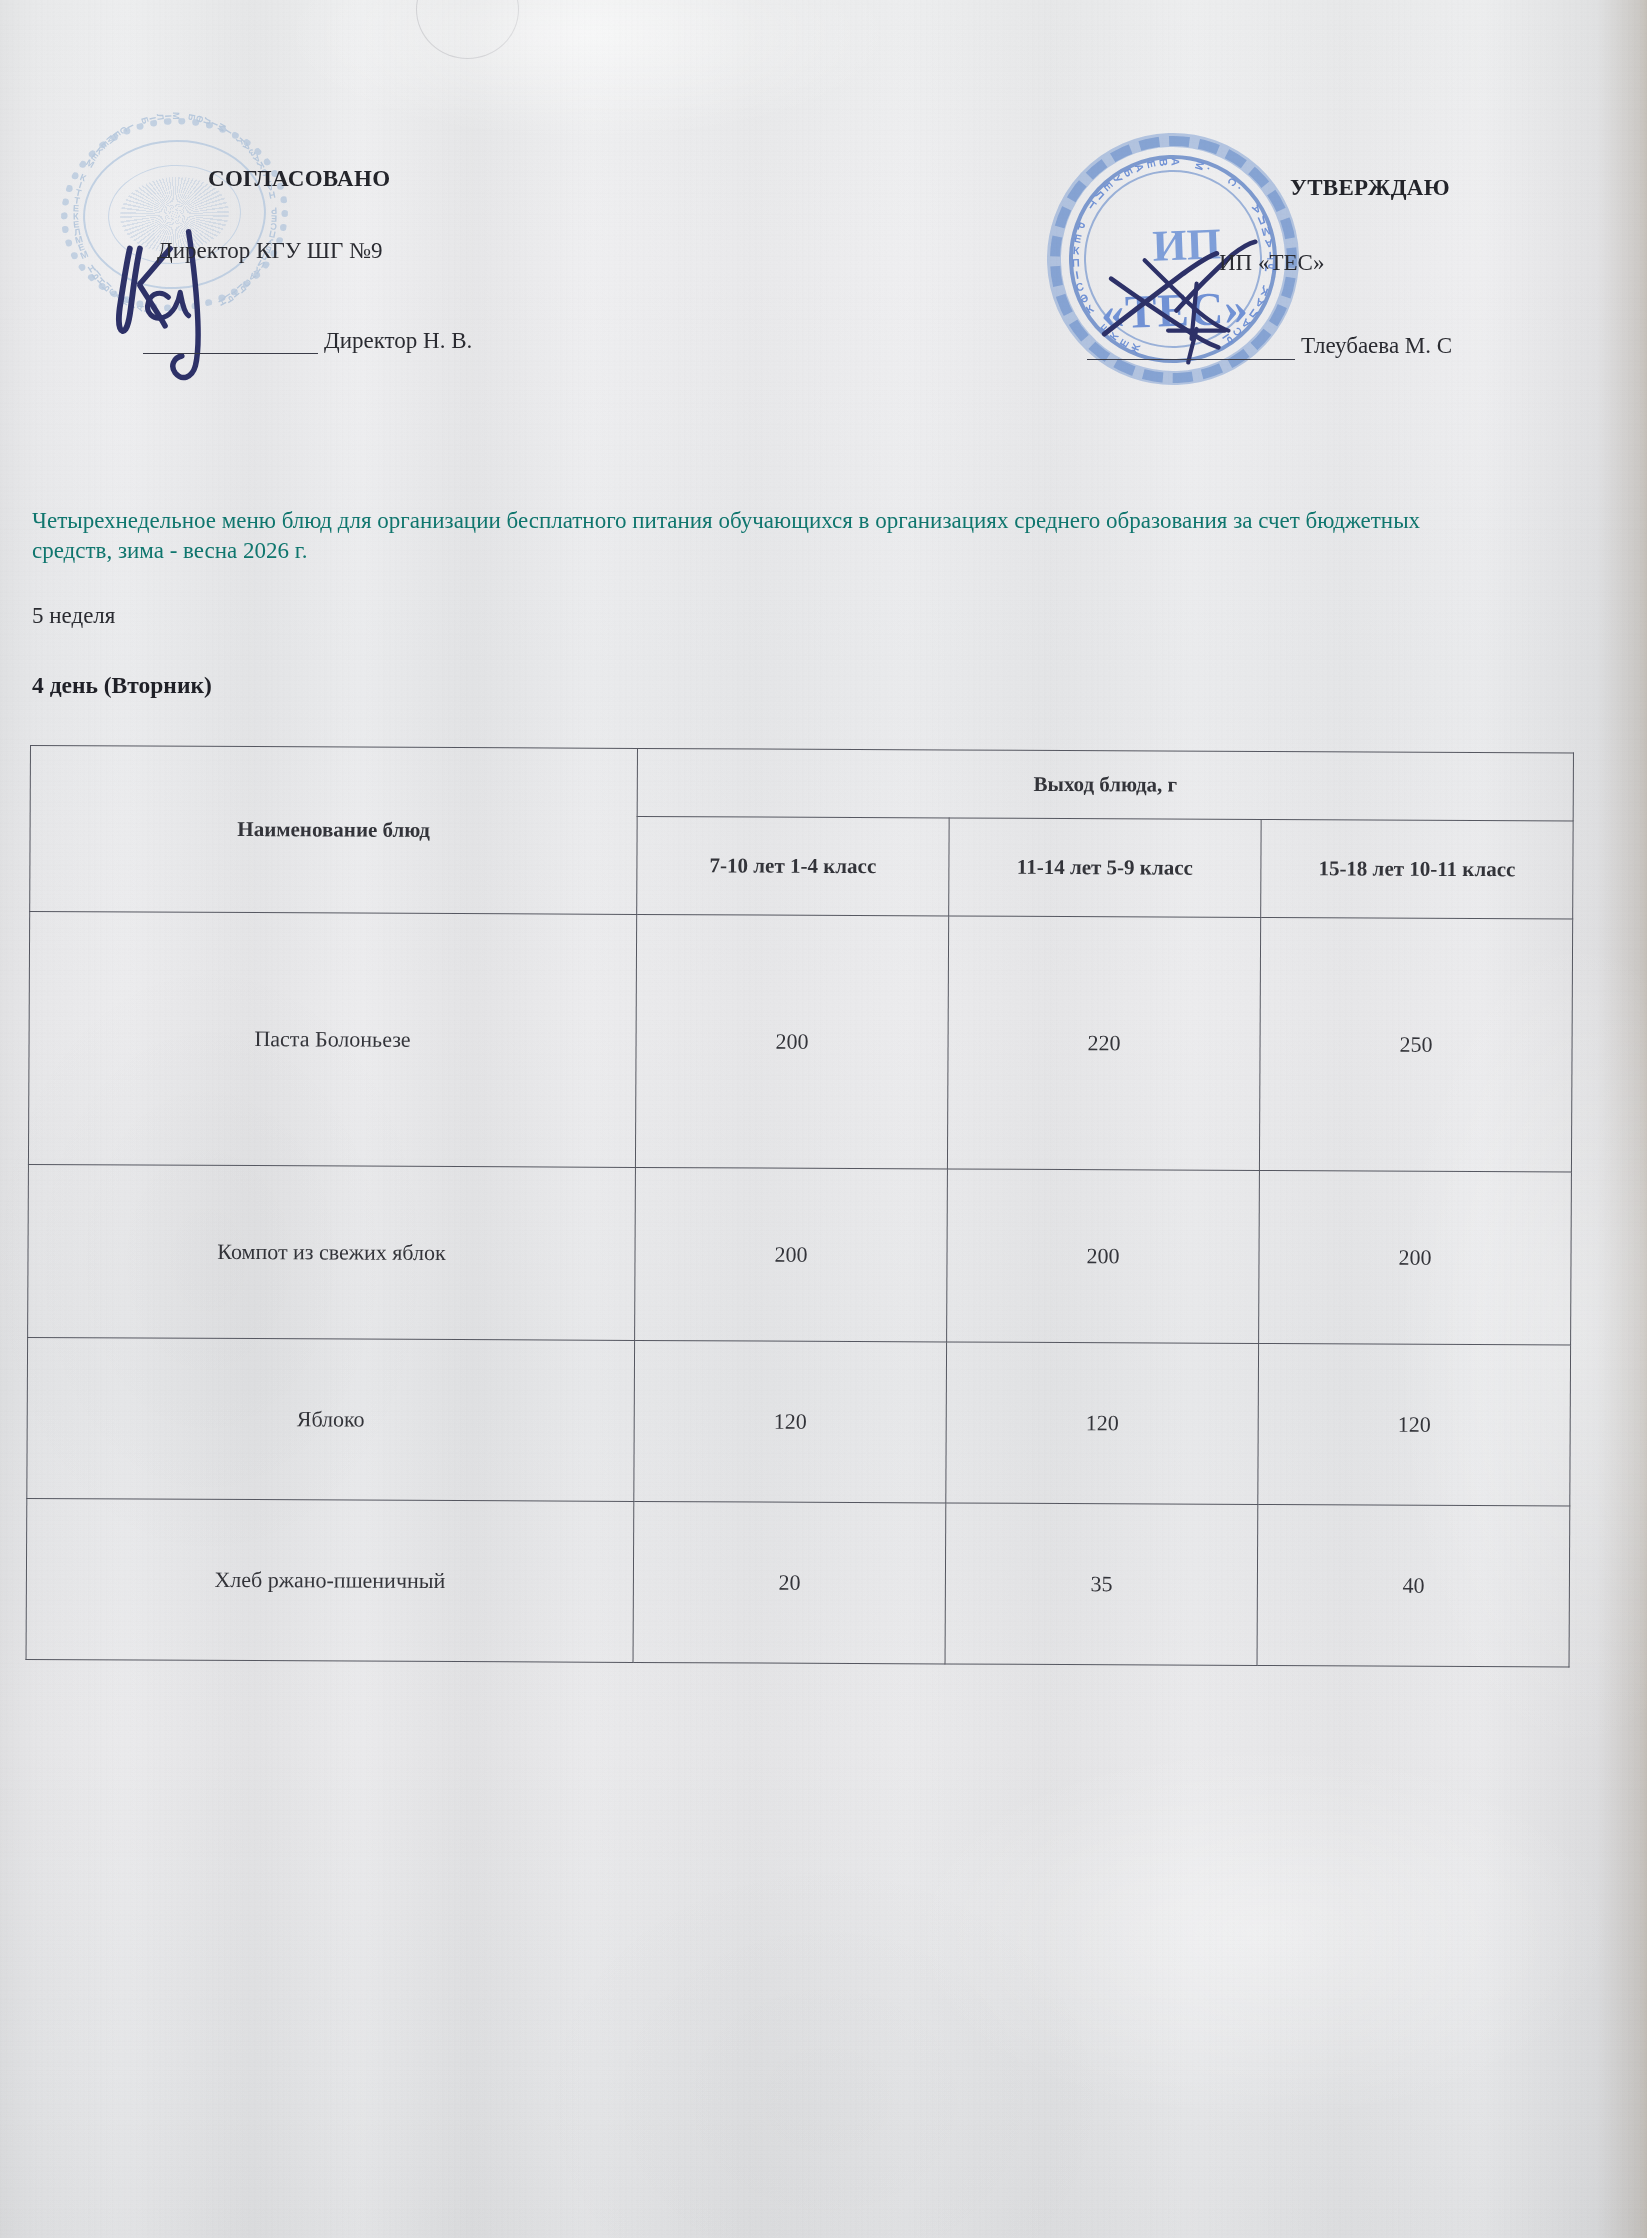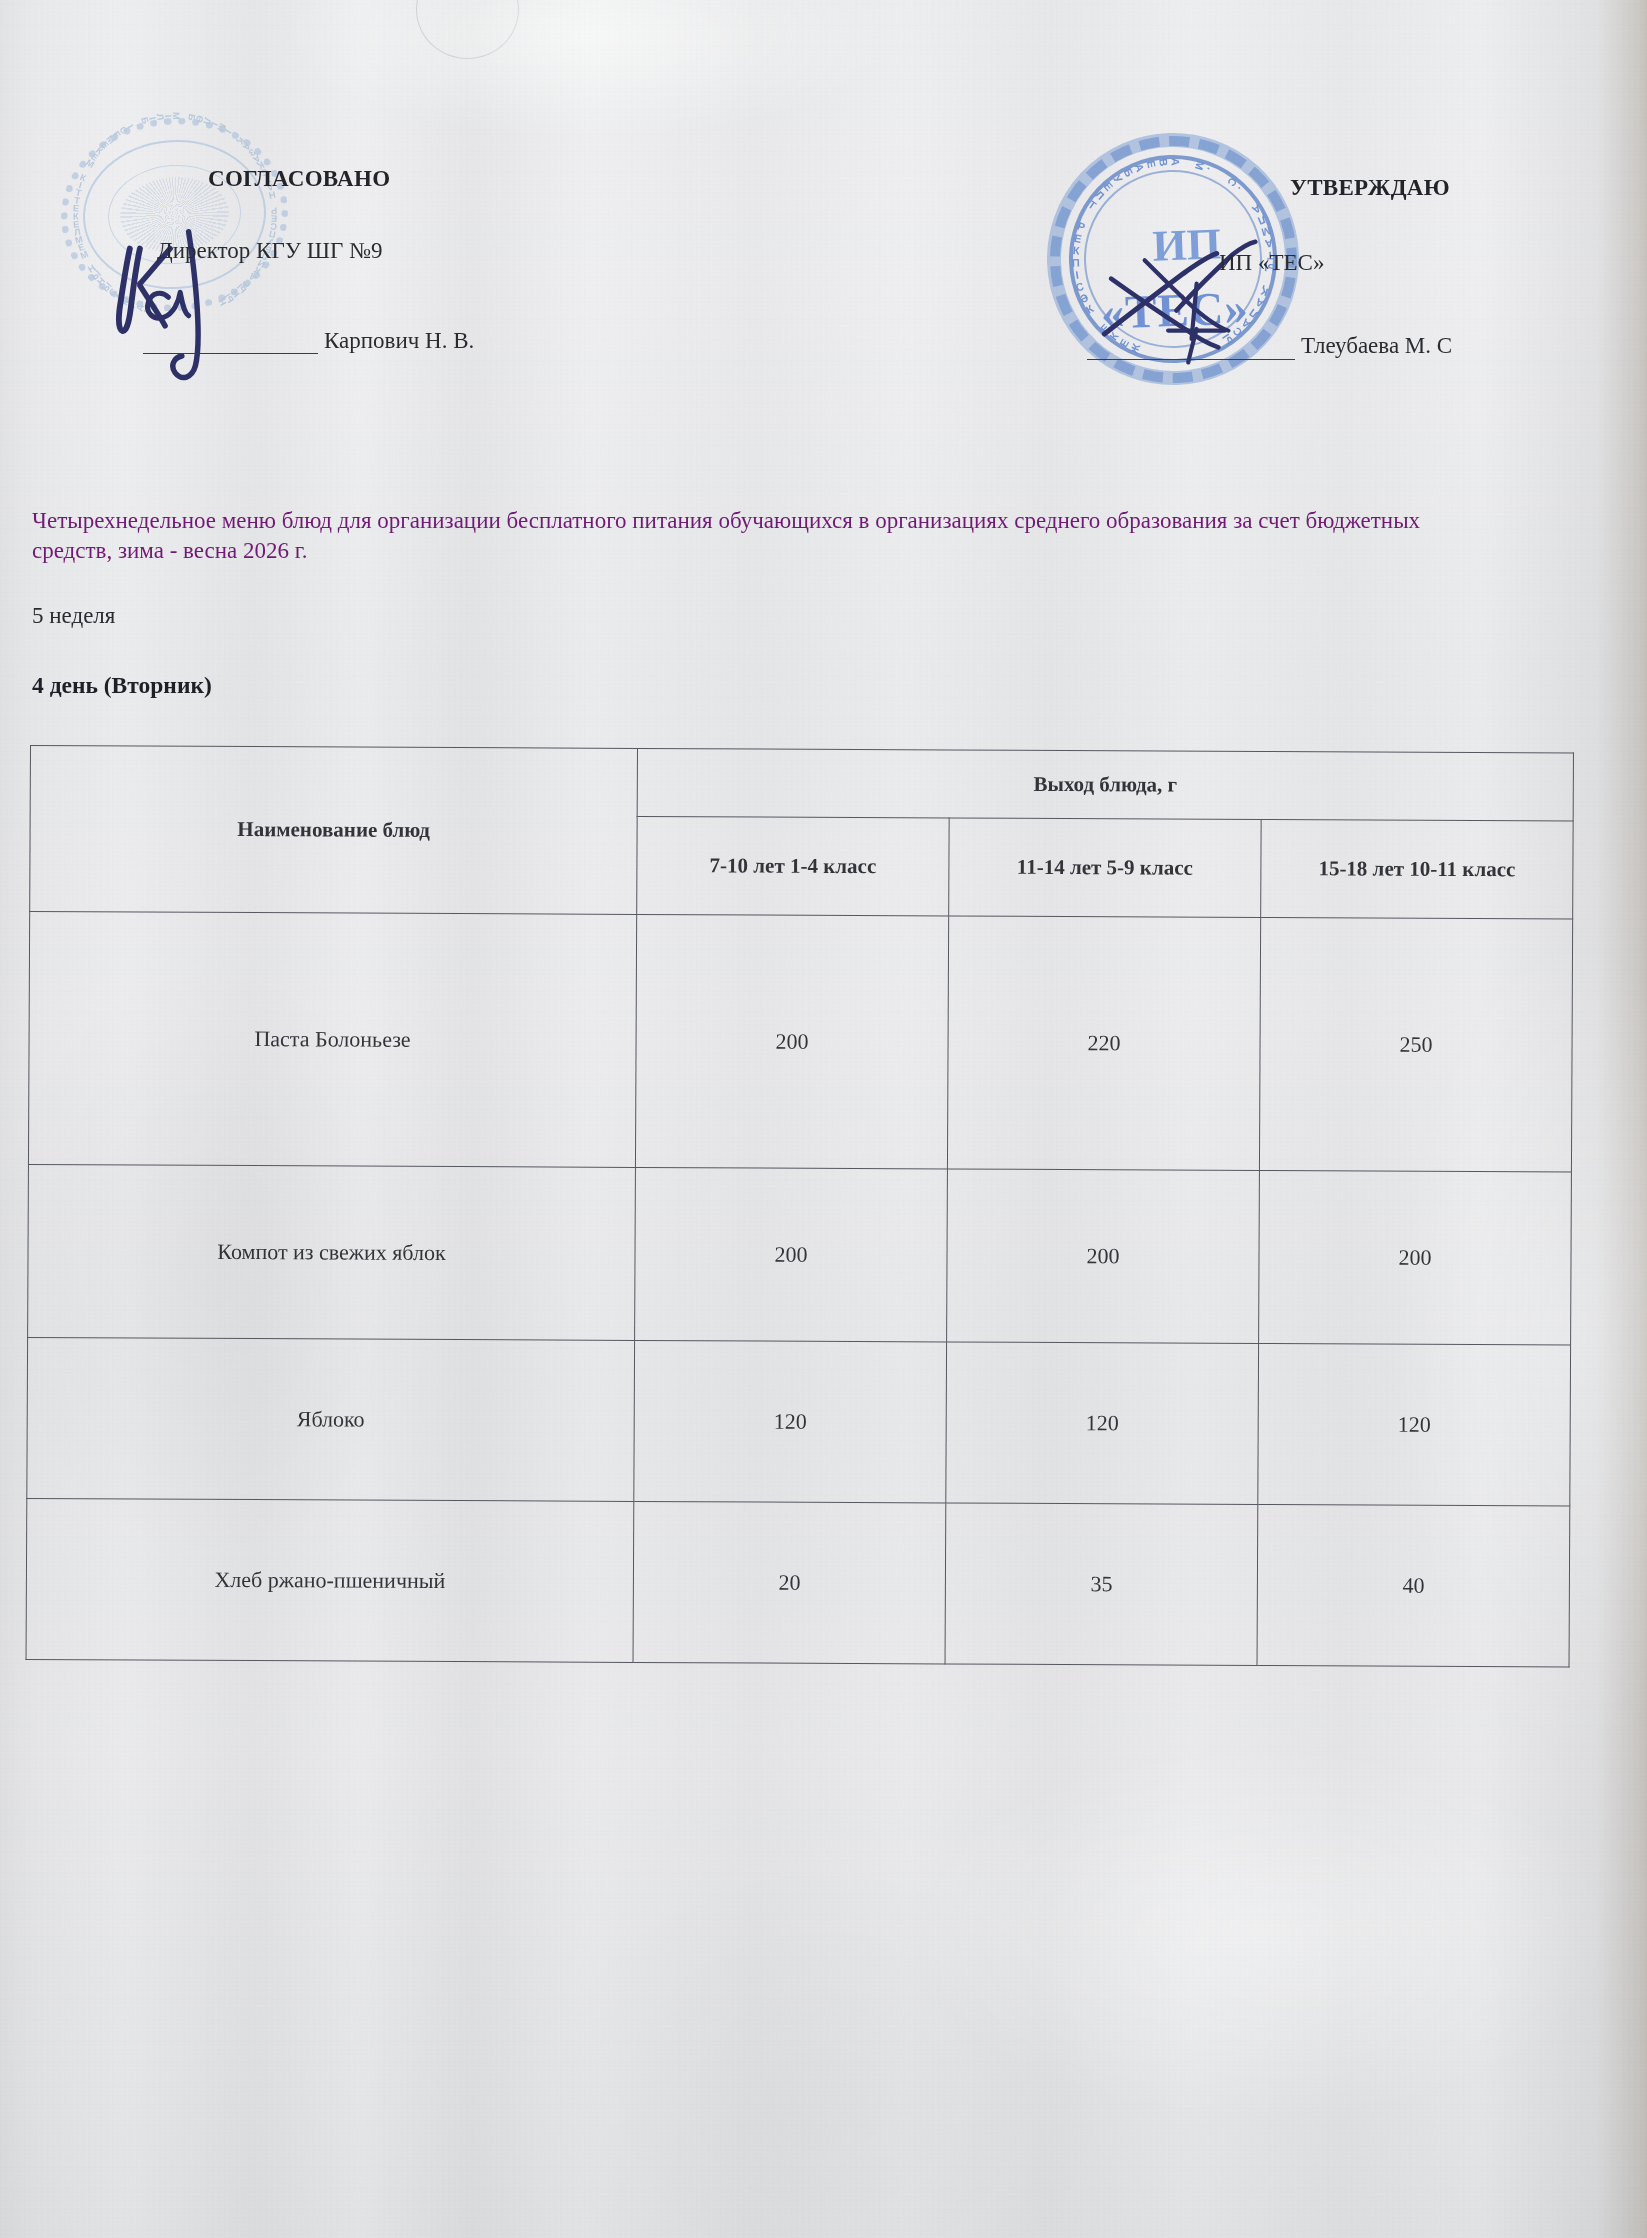--- a/index.html
+++ b/index.html
@@ -231,21 +231,21 @@
   .sig-name.left  { left: 324px;  top: 328px; }
   .sig-name.right { left: 1301px; top: 333px; }
 
   #intro {
     position: absolute;
     left: 32px;
     top: 506px;
     width: 1458px;
     font-size: 23px;
     line-height: 1.30;
-    color: #701a75;
+    color: #0f766e;
     text-align: left;
   }
 
   #week {
     position: absolute;
     left: 32px;
     top: 603px;
     font-size: 23px;
     color: #2a2b31;
   }
@@ -484,21 +484,21 @@
       <path d="M86 114 L154 114 M120 112 C116 128 112 142 110 152" stroke-width="5"></path>
     </g>
   </svg>
 </div>
 
 <div class="layer">
 
   <div class="hdr-label left">СОГЛАСОВАНО</div>
   <div class="hdr-org   left">Директор КГУ ШГ №9</div>
   <div class="sig-line  left"></div>
-  <div class="sig-name  left">Карпович Н. В.</div>
+  <div class="sig-name  left">Директор Н. В.</div>
 
   <div class="hdr-label right">УТВЕРЖДАЮ</div>
   <div class="hdr-org   right">ИП «ТЕС»</div>
   <div class="sig-line  right"></div>
   <div class="sig-name  right">Тлеубаева М. С</div>
 
   <div id="intro">Четырехнедельное меню блюд для организации бесплатного питания обучающихся в организациях среднего образования за счет бюджетных средств, зима - весна 2026 г.</div>
   <div id="week">5 неделя</div>
   <div id="day">4 день (Вторник)</div>
 </div>

